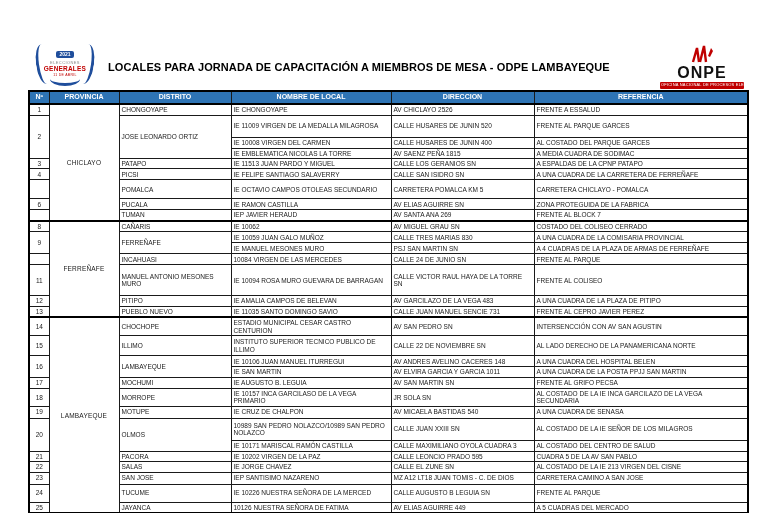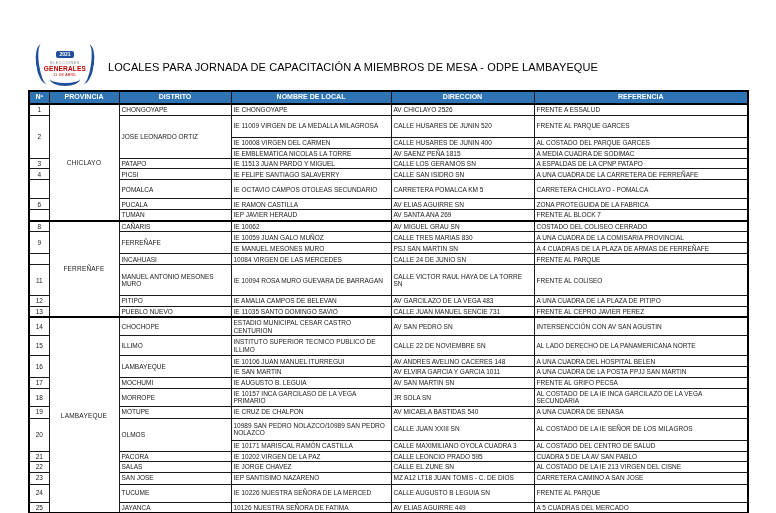--- a/index.html
+++ b/index.html
@@ -7,21 +7,21 @@
     --red:#C00000; --blue:#1F4E9C; --ink:#1a1a1a;
   }
   *{box-sizing:border-box;}
   html,body{margin:0;padding:0;}
   body{font-family:"Liberation Sans",sans-serif;background:#ffffff;color:var(--ink);}
   .page{position:relative;width:776px;height:513px;background:#ffffff;overflow:hidden;}
 
   
   .doc-title{
     position:absolute;left:108px;top:61px;width:560px;
-    font-size:11px;font-weight:normal;color:#000;letter-spacing:.1px;white-space:nowrap;
+    font-size:11px;font-weight:bold;color:#000;letter-spacing:.1px;white-space:nowrap;
   }
 
   
   .eg-logo{position:absolute;left:36px;top:42px;width:58px;height:46px;text-align:center;}
   .eg-arc{position:absolute;top:2px;width:16px;height:40px;border:3px solid var(--blue);}
   .eg-arc-left{left:0;border-right:none;border-top:none;border-bottom:none;border-radius:50% 0 0 50%/ 50% 0 0 50%;transform:rotate(-8deg);}
   .eg-arc-right{right:0;border-left:none;border-top:none;border-bottom:none;border-radius:0 50% 50% 0/ 0 50% 50% 0;transform:rotate(8deg);}
   .eg-year{display:inline-block;margin-top:1px;background:var(--blue);color:#fff;font-size:5px;font-weight:bold;
     padding:1px 3px;border-radius:2px;line-height:1;}
   .eg-l1{font-size:4px;color:#8a8a8a;letter-spacing:.4px;margin-top:1px;line-height:1.1;}
@@ -57,20 +57,31 @@
     <span class="eg-arc eg-arc-right"></span>
     <div class="eg-year">2021</div>
     <div class="eg-l1">ELECCIONES</div>
     <div class="eg-l2">GENERALES</div>
     <div class="eg-l3">11 DE ABRIL</div>
     <div class="eg-swoosh"></div>
   </div>
 
   <div class="doc-title">LOCALES PARA JORNADA DE CAPACITACIÓN A MIEMBROS DE MESA - ODPE LAMBAYEQUE</div>
 
+  <div class="onpe-logo">
+    <div class="onpe-flame">
+      <svg width="30" height="22" viewBox="0 0 30 22">
+        <path d="M6 20 L10 6 L12 20" fill="none" stroke="#C00000" stroke-width="2.4"></path>
+        <path d="M13 20 L17 4 L19 20" fill="none" stroke="#C00000" stroke-width="2.4"></path>
+        <path d="M21 14 L24 6 L26 9 L23 15 Z" fill="#C00000"></path>
+      </svg>
+    </div>
+    <div class="onpe-text">ONPE</div>
+    <div class="onpe-banner">OFICINA NACIONAL DE PROCESOS ELECTORALES</div>
+  </div>
 
   <div class="tbl-wrap">
     <table>
       <colgroup>
         <col style="width:20px">
           <col style="width:70px">
           <col style="width:112px">
         <col style="width:160px">
           <col style="width:143px">
           <col style="width:214px">

